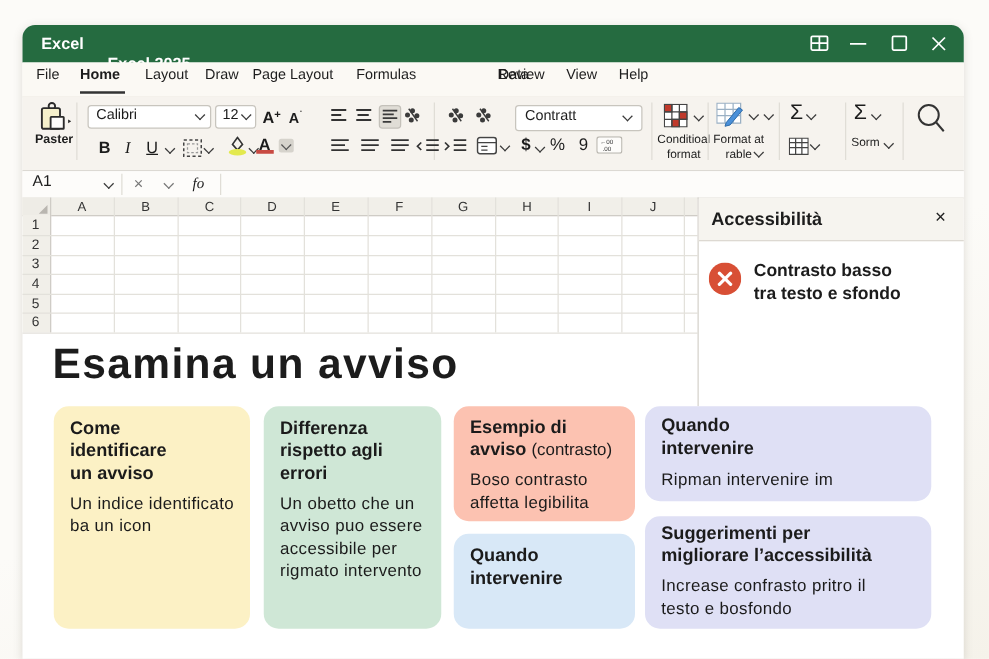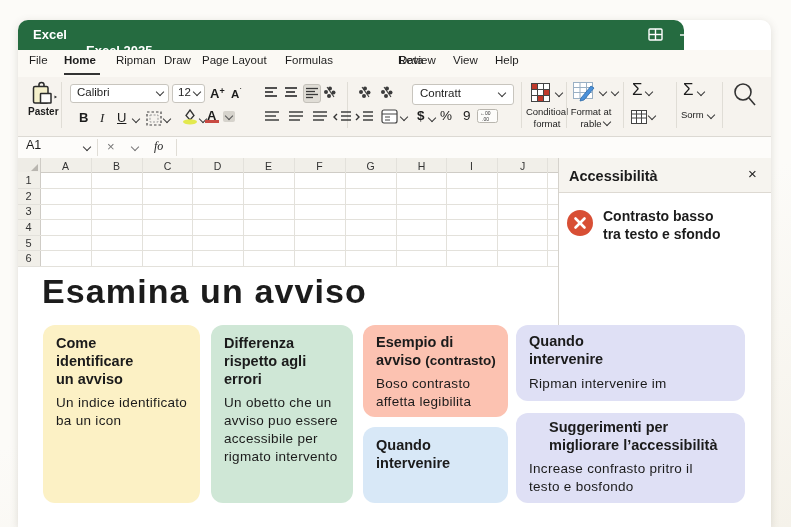--- a/index.html
+++ b/index.html
@@ -1,19 +1,19 @@
 <!DOCTYPE html>
 <html><head><meta charset="utf-8">
 <style>
   html,body{margin:0;padding:0;width:791px;height:527px;overflow:hidden;
     background:linear-gradient(160deg,#fcfbf8 55%,#f5f2ea);font-family:"Liberation Sans",sans-serif;}
   .abs{position:absolute;}
   .win{left:18px;top:20px;width:753px;height:507px;background:#fff;
     border-radius:10px 10px 0 0;box-shadow:0 2px 8px rgba(90,85,70,.18);}
-  .titlebar{left:18px;top:20px;width:666px;height:30px;background:#256b40;
+  .titlebar{left:18px;top:20px;width:753px;height:30px;background:#256b40;
     border-radius:10px 10px 0 0;color:#fff;}
   .menubar{left:18px;top:50px;width:753px;height:27px;background:#fbf9f4;
     border-bottom:1px solid #e8e5dd;}
   .menu{position:absolute;top:54px;font-size:11.5px;color:#1d1d1d;}
   .ribbon{left:18px;top:77px;width:753px;height:59px;background:#f6f3ee;
     border-bottom:1px solid #dcd9d3;}
   .sep{position:absolute;width:1px;background:#e0ddd6;}
   .fbar{left:18px;top:137px;width:753px;height:21px;background:#fdfcfa;
     border-bottom:1px solid #d9d6d0;}
   .txt{position:absolute;white-space:nowrap;color:#1c1c1c;}
@@ -39,21 +39,21 @@
     <line x1="19" y1="6.5" x2="32" y2="6.5"></line>
     <line x1="50" y1="7" x2="63" y2="7"></line>
     <rect x="84" y="1" width="11" height="11" rx="1"></rect>
     <line x1="116" y1="2" x2="126" y2="12"></line>
     <line x1="126" y1="2" x2="116" y2="12"></line>
   </g>
 </svg>
 <div class="abs menubar"></div>
 <span class="menu" style="left:29px;text-align:right;">File</span>
 <span class="menu" style="left:64px;font-weight:bold;">Home</span>
-<span class="menu" style="left:116px;">Ripman</span>
+<span class="menu" style="left:116px;">Layout</span>
 <span class="menu" style="left:164px;">Draw</span>
 <span class="menu" style="left:202px;">Page Layout</span>
 <span class="menu" style="left:285px;">Formulas</span>
 <span class="menu" style="left:354px;margin-left:45px;">Data</span>
 <span class="menu" style="left:398px;">Review</span>
 <span class="menu" style="left:453px;">View</span>
 <span class="menu" style="left:495px;">Help</span>
 <div class="abs" style="left:64px;top:73px;width:36px;height:2px;background:#333;"></div>
 
 <div class="abs ribbon"></div>
@@ -303,25 +303,25 @@
 
 <div class="card" style="left:43px;top:325px;width:157px;height:178px;background:#fcf1c5;"></div>
 <span class="txt ct" style="left:56px;top:334px;">Come<br>identificare<br>un avviso</span>
 <span class="txt cb" style="left:56px;top:394px;">Un indice identificato<br>ba un icon</span>
 
 <div class="card" style="left:211px;top:325px;width:142px;height:178px;background:#cfe7d6;"></div>
 <span class="txt ct" style="left:224px;top:334px;">Differenza<br>rispetto agli<br>errori</span>
 <span class="txt cb" style="left:224px;top:394px;">Un obetto che un<br>avviso puo essere<br>accessibile per<br>rigmato intervento</span>
 
 <div class="card" style="left:363px;top:325px;width:145px;height:92px;background:#fcc2b1;"></div>
-<span class="txt ct" style="left:376px;top:333px;">Esempio di<br>avviso <span style="font-weight:bold;font-size:13.5px;">(contrasto)</span></span>
+<span class="txt ct" style="left:376px;top:333px;">Esempio di<br>avviso <span style="font-weight:normal;font-size:13.5px;">(contrasto)</span></span>
 <span class="txt cb" style="left:376px;top:375px;">Boso contrasto<br>affetta legibilita</span>
 
 <div class="card" style="left:363px;top:427px;width:145px;height:76px;background:#d8e8f7;"></div>
 <span class="txt ct" style="left:376px;top:436px;">Quando<br>intervenire</span>
 
 <div class="card" style="left:516px;top:325px;width:229px;height:76px;background:#dfe0f5;"></div>
 <span class="txt ct" style="left:529px;top:332px;">Quando<br>intervenire</span>
 <span class="txt cb" style="left:529px;top:375px;">Ripman intervenire im</span>
 
 <div class="card" style="left:516px;top:413px;width:229px;height:90px;background:#dfe0f5;"></div>
-<span class="txt ct" style="left:529px;top:418px;margin-left:20px;">Suggerimenti per<br>migliorare l’accessibilità</span>
+<span class="txt ct" style="left:529px;top:418px;">Suggerimenti per<br>migliorare l’accessibilità</span>
 <span class="txt cb" style="left:529px;top:460px;">Increase confrasto pritro il<br>testo e bosfondo</span>
 
 </body></html>

